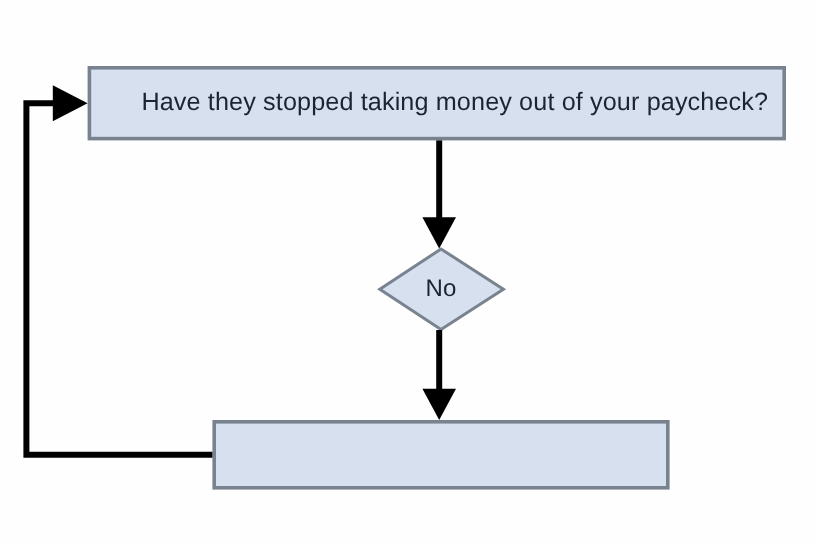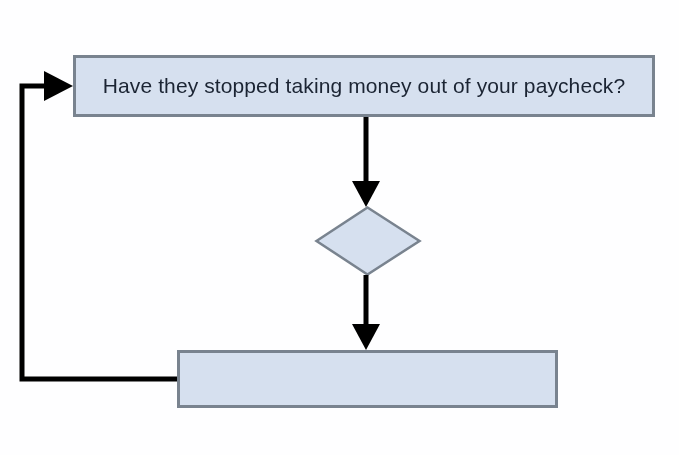--- a/index.html
+++ b/index.html
@@ -30,21 +30,21 @@
     display: flex;
     align-items: center;
     justify-content: center;
     color: #1b2433;
     font-family: "Liberation Sans", sans-serif;
     letter-spacing: 0.1px;
     white-space: nowrap;
     pointer-events: none;
   }
   #label-question {
-    left: 73px;
+    left: 88px;
     top: 55px;
     width: 582px;
     height: 62px;
     font-size: 21px;
   }
   #label-decision {
     left: 315px;
     top: 207px;
     width: 105px;
     height: 68px;
@@ -83,15 +83,16 @@
 
     <g>
       <path d="M 177 379 L 22 379 L 22 86 L 50 86" fill="none" stroke="#000000" stroke-width="5" stroke-linecap="butt" stroke-linejoin="miter"></path>
       <polygon points="73,86 44,71 44,101" fill="#000000"></polygon>
     </g>
 
   </svg>
 
   <div class="node-label" id="label-question">Have they stopped taking money out of your paycheck?</div>
 
+  <div class="node-label" id="label-decision">No</div>
 
 
 </div>
 
 </body></html>

